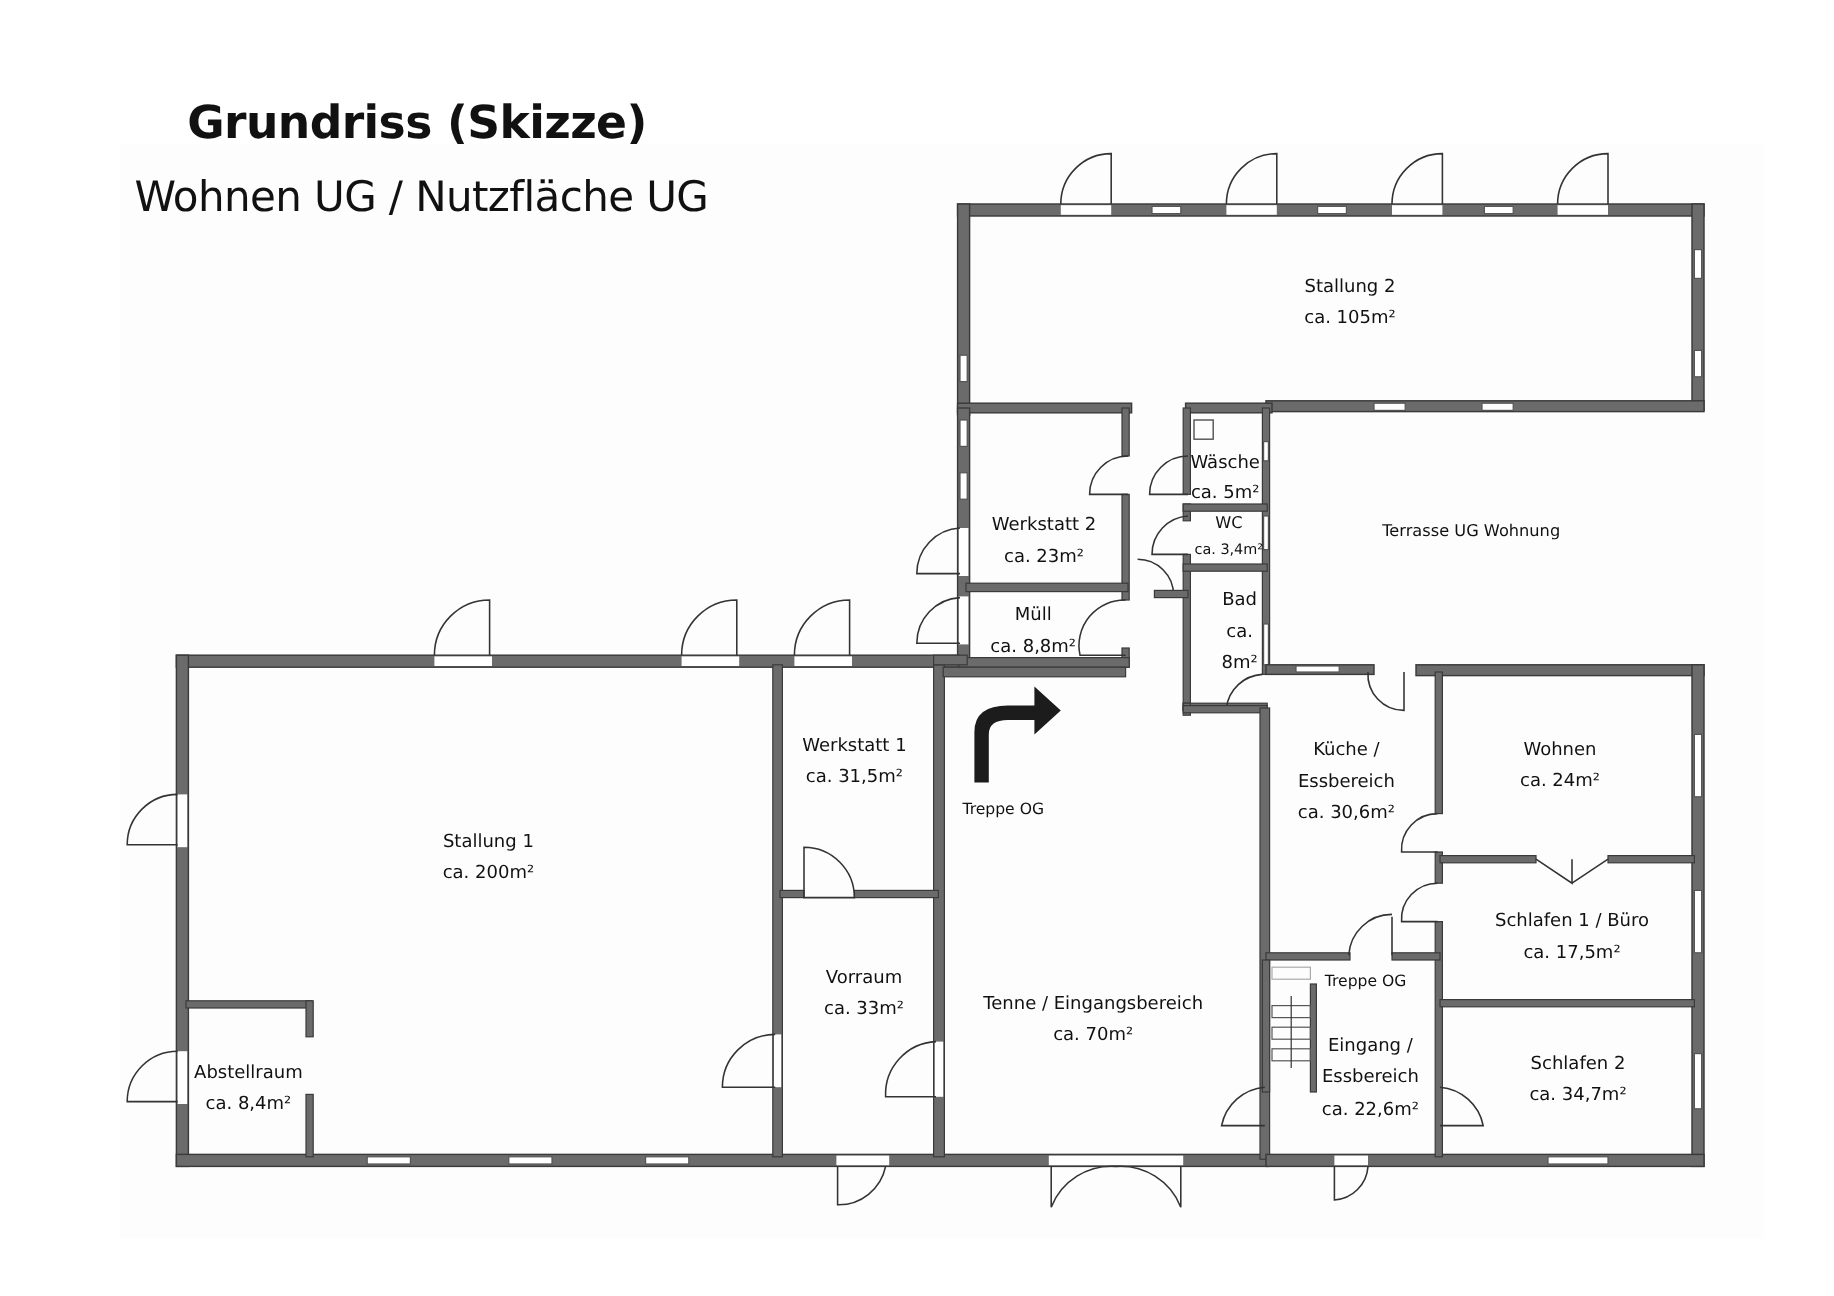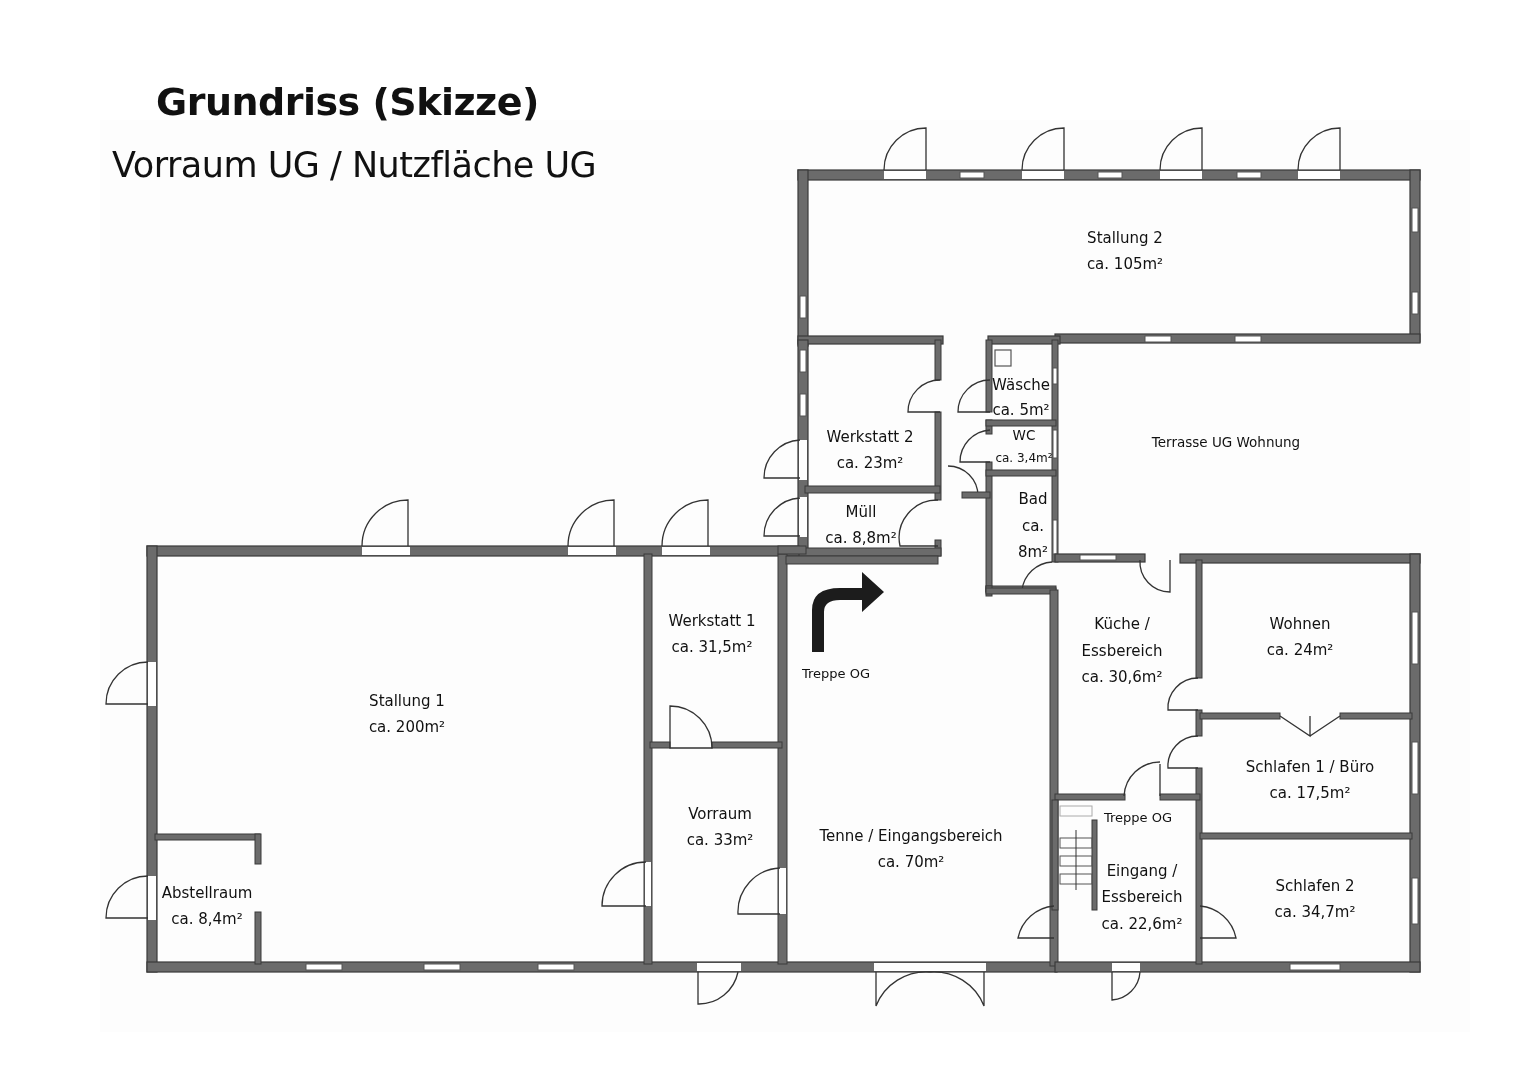--- a/index.html
+++ b/index.html
@@ -16,21 +16,21 @@
   .lbl{font-family:"DejaVu Sans",sans-serif;font-size:15px;fill:#111;text-anchor:middle;}
   .lbl-sm{font-family:"DejaVu Sans",sans-serif;font-size:12px;fill:#111;text-anchor:middle;}
   .lbl-md{font-family:"DejaVu Sans",sans-serif;font-size:13.5px;fill:#111;text-anchor:middle;}
   .lbl-l{font-family:"DejaVu Sans",sans-serif;font-size:13px;fill:#111;text-anchor:start;}
 </style>
 </head>
 <body>
 
 <div class="sheet"></div>
 <div class="title">Grundriss (Skizze)</div>
-<div class="subtitle">Vorraum UG / Nutzfläche UG</div>
+<div class="subtitle">Wohnen UG / Nutzfläche UG</div>
 
 <svg width="1528" height="1080" viewBox="0 0 1528 1080">
 
   <g>
     <rect class="wall" x="798" y="170" width="622" height="10"></rect>
     <rect class="wall" x="798" y="170" width="10" height="176"></rect>
     <rect class="wall" x="1410" y="170" width="10" height="172"></rect>
     <rect class="wall" x="1055" y="334" width="365" height="9"></rect>
     <rect class="wall" x="798" y="336" width="145" height="8"></rect>
     <rect class="wall" x="988" y="336" width="72" height="8"></rect>

